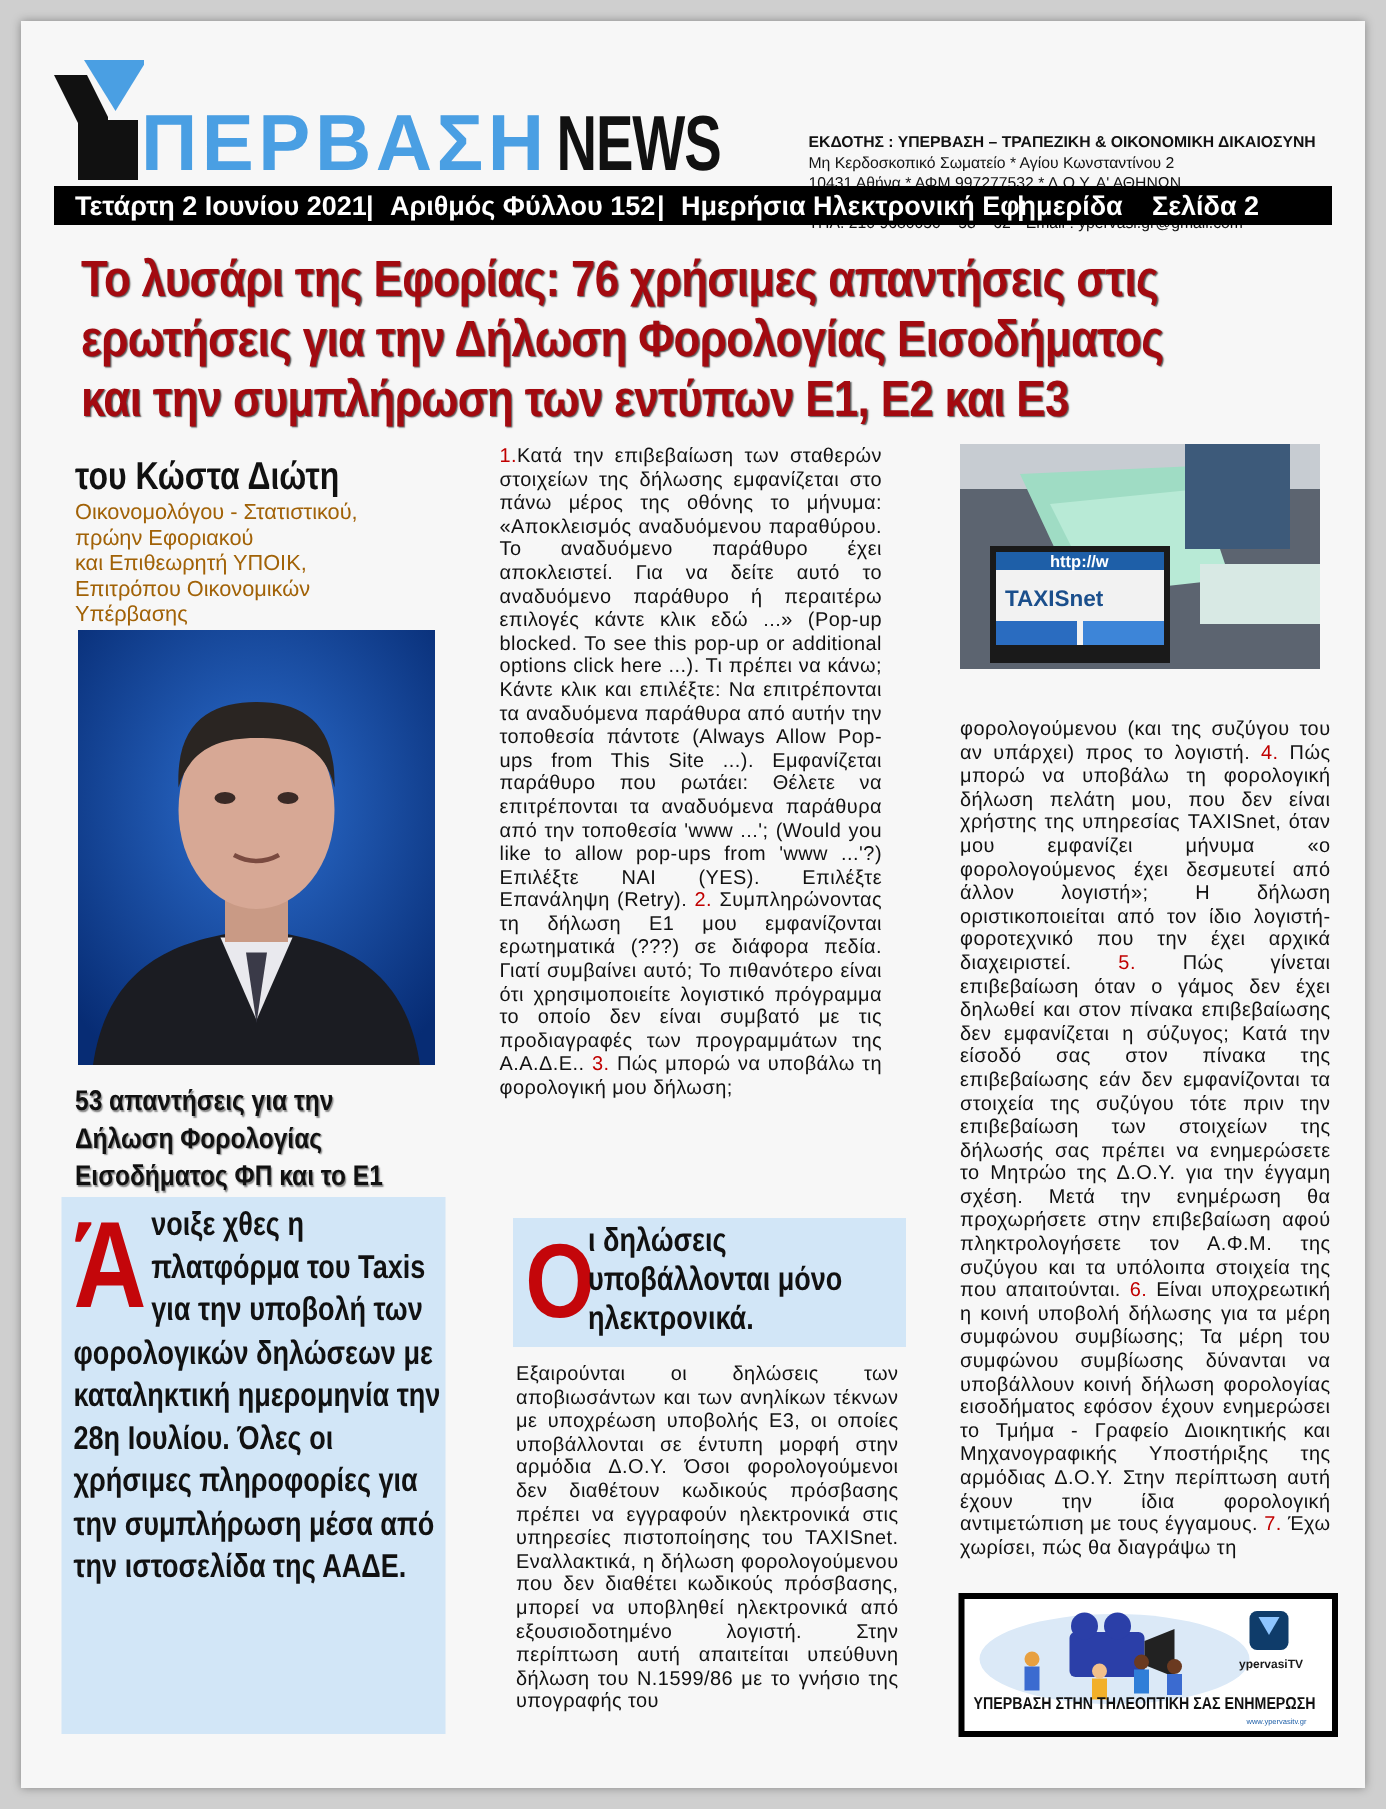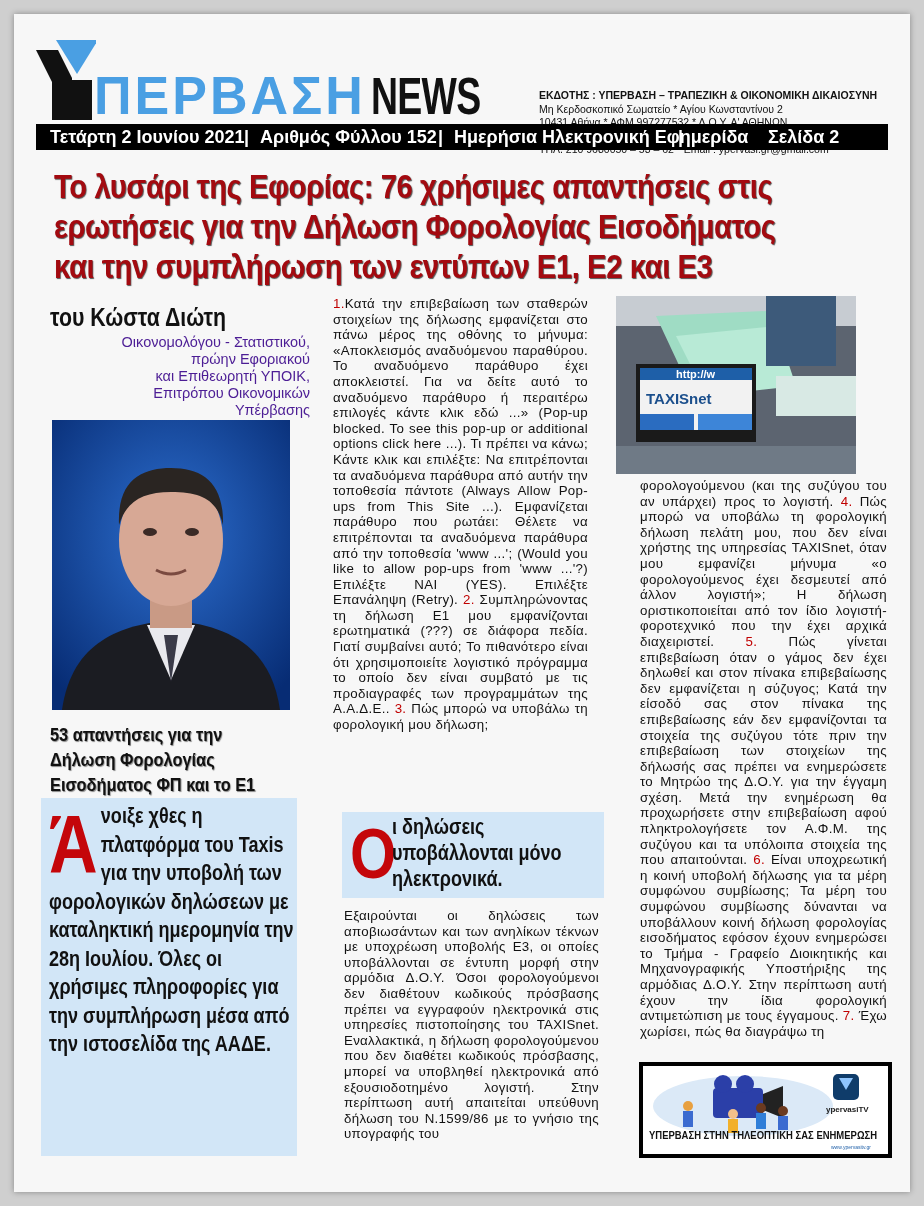--- a/index.html
+++ b/index.html
@@ -12,36 +12,36 @@
   .logo-text { position:absolute; left:58px; top:30px; font-family:"Liberation Sans", sans-serif; font-weight:bold; font-size:52px; color:#4a9fe3; letter-spacing:3px; line-height:52px; transform:scaleY(1.02); }
   .logo-news { position:absolute; left:335px; top:30px; font-family:"Liberation Sans", sans-serif; font-weight:bold; font-size:52px; color:#111; line-height:52px; transform:scaleX(0.72); transform-origin:left; letter-spacing:-1px; }
   .publisher { left:525px; top:38px; width:360px; font-size:10.5px; line-height:13.5px; color:#111;margin-top:37px; }
   .publisher div { white-space:nowrap; }
   .datebar { left:22px; top:110px; width:852px; height:26px; background:#000; color:#fff; font-weight:bold; font-size:18px; line-height:26px; }
   .datebar span { position:absolute; top:0; white-space:nowrap; }
   
   .headline { left:40px; top:152px; width:840px; font-family:"Liberation Sans", sans-serif; font-weight:bold; font-size:34px; line-height:40px; color:#a30a10; letter-spacing:-0.5px; text-shadow:1px 1px 1px #555; transform:scaleX(0.86); transform-origin:left; white-space:nowrap; width:980px; }
   
   .author-name { left:36px; top:288px; font-family:"Liberation Sans", sans-serif; font-weight:bold; font-size:26px; color:#111; transform:scaleX(0.82); transform-origin:left; white-space:nowrap; }
-  .author-bio { left:36px; top:320px; width:260px; font-size:14.5px; line-height:17px; color:#4c1d95;text-align:right; }
+  .author-bio { left:36px; top:320px; width:260px; font-size:14.5px; line-height:17px; color:#a16207; }
   .author-photo { left:38px; top:406px; width:238px; height:290px; background:#0b3a8c; overflow:hidden; }
   .subhead { left:36px; top:708px; width:260px; font-weight:bold; font-size:19px; line-height:25px; color:#111; text-shadow:1px 1px 1px #888; transform:scaleX(0.86); transform-origin:left; width:300px; }
   .lead-box { left:27px; top:784px; width:256px; height:358px; background:#d2e6f7; }
   .lead-text { position:absolute; left:8px; top:4px; width:300px; font-weight:bold; font-size:22px; line-height:28.5px; color:#111; transform:scaleX(0.82); transform-origin:left; }
   .dropcap { float:left; font-size:82px; line-height:76px; color:#c4060a; margin-right:4px; margin-top:4px; font-weight:bold; }
   
   .col { font-size:13.3px; line-height:15.6px; color:#111; text-align:justify; letter-spacing:0.3px; }
   .col .num { color:#c00000; }
   .mid1 { left:319px; top:282px; width:255px; }
   .mid-box { left:328px; top:798px; width:262px; height:86px; background:#d2e6f7; }
   .mid-box .dropcap2 { position:absolute; left:4px; top:4px; font-size:70px; line-height:76px; color:#c4060a; font-weight:bold; transform:scaleX(0.85); }
   .mid-box .boxtext { position:absolute; left:50px; top:2px; width:260px; font-weight:bold; font-size:22px; line-height:26px; color:#111; transform:scaleX(0.82); transform-origin:left; }
   .mid2 { left:330px; top:894px; width:255px; }
   
-  .right-img { left:602px; top:282px; width:240px; height:178px; overflow:hidden; background:#6f7a86; }
+  .right-img { left:626px; top:282px; width:240px; height:150px; overflow:hidden; background:#6f7a86; }
   .right1 { left:626px; top:464px; width:247px; }
   .banner { left:625px; top:1048px; width:245px; height:88px; background:#fff; border:4px solid #000000; overflow:hidden; }
 </style>
 </head>
 <body>
 
 <div class="page">
 
   <div class="abs logo">
     <svg class="logo-y" viewBox="0 0 60 82">

